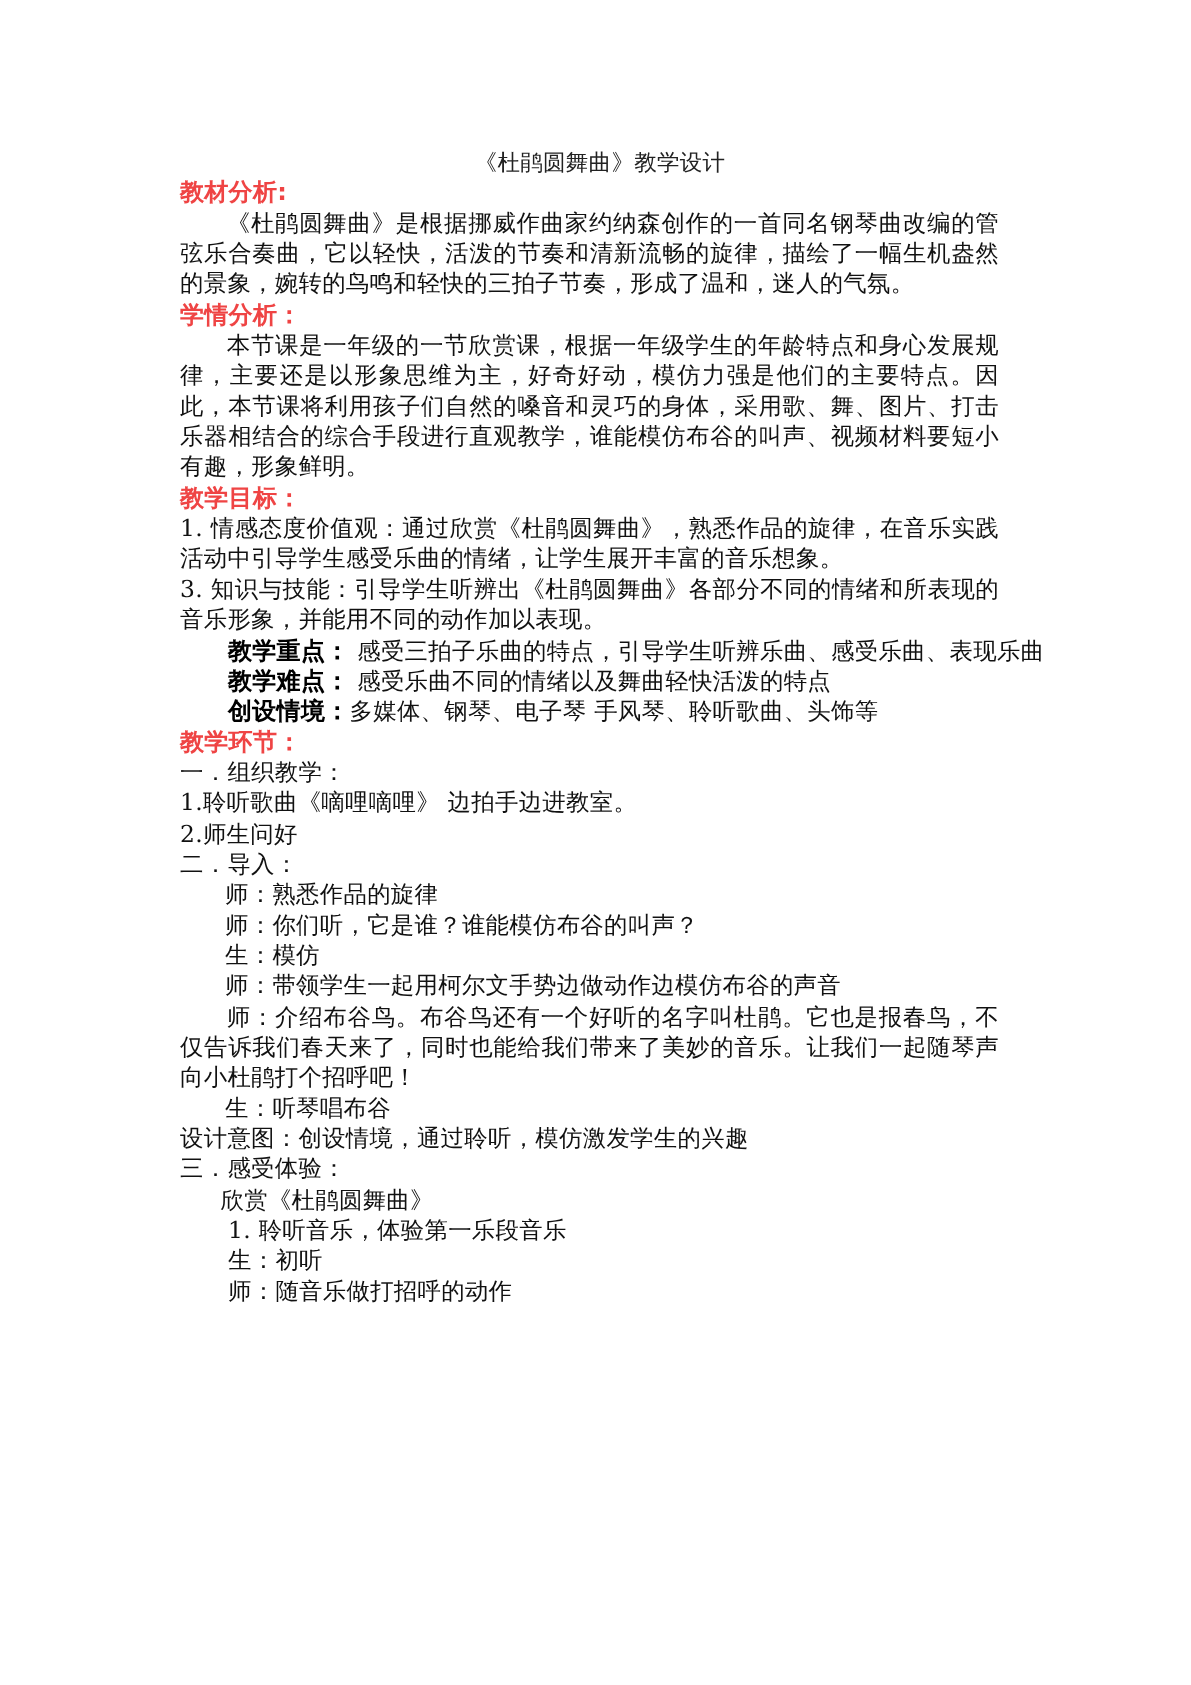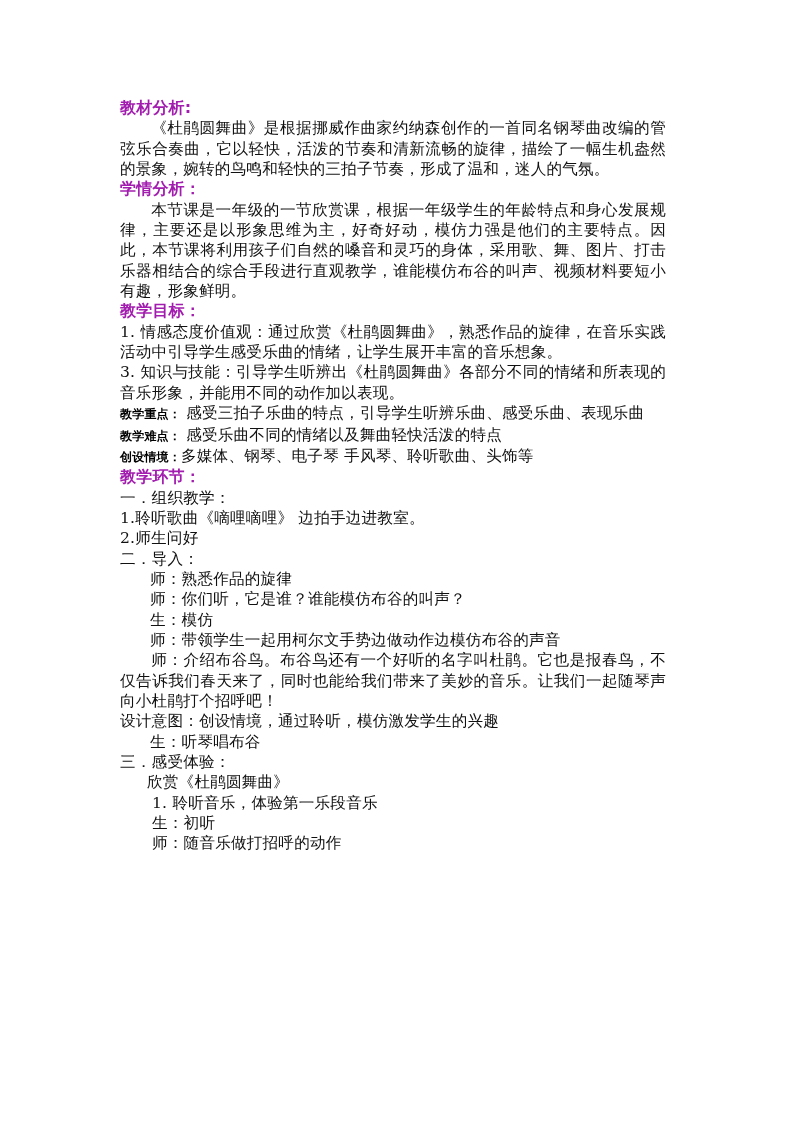--- a/index.html
+++ b/index.html
@@ -19,39 +19,41 @@
       text-align: center;
       font-size: 15px;
       color: #222;
       width: 560px;
       margin-left: 0;
     }
     .heading {
       font-family: "DejaVu Sans", "Liberation Sans", sans-serif;
       font-weight: bold;
       font-size: 16px;
-      color: #a21caf;
+      color: #ef4444;
     }
     .para { text-indent: 2em; text-align: justify; }
     .line { white-space: nowrap; }
     .indent { padding-left: 30px; }
     .indent2 { padding-left: 32px; }
     .inline-head {
       font-family: "DejaVu Sans", "Liberation Sans", sans-serif;
       font-weight: bold;
-      font-size: 12px;
+      font-size: 16px;
       color: #000;
+      margin-left: 32px;
     }
     .justify { text-align: justify; }
   </style>
 </head>
 <body>
 
 <div class="page">
 
+  <div class="title line">《杜鹃圆舞曲》教学设计</div>
 
   <div class="heading">教材分析:</div>
   <div class="para">《杜鹃圆舞曲》是根据挪威作曲家约纳森创作的一首同名钢琴曲改编的管弦乐合奏曲，它以轻快，活泼的节奏和清新流畅的旋律，描绘了一幅生机盎然的景象，婉转的鸟鸣和轻快的三拍子节奏，形成了温和，迷人的气氛。</div>
 
   <div class="heading">学情分析：</div>
   <div class="para">本节课是一年级的一节欣赏课，根据一年级学生的年龄特点和身心发展规律，主要还是以形象思维为主，好奇好动，模仿力强是他们的主要特点。因此，本节课将利用孩子们自然的嗓音和灵巧的身体，采用歌、舞、图片、打击乐器相结合的综合手段进行直观教学，谁能模仿布谷的叫声、视频材料要短小有趣，形象鲜明。</div>
 
   <div class="heading">教学目标：</div>
   <div class="justify">1. 情感态度价值观：通过欣赏《杜鹃圆舞曲》，熟悉作品的旋律，在音乐实践活动中引导学生感受乐曲的情绪，让学生展开丰富的音乐想象。</div>
   <div class="justify">3. 知识与技能：引导学生听辨出《杜鹃圆舞曲》各部分不同的情绪和所表现的音乐形象，并能用不同的动作加以表现。</div>
@@ -71,22 +73,22 @@
   <div class="line">一．组织教学：</div>
   <div class="line">1.聆听歌曲《嘀哩嘀哩》 边拍手边进教室。</div>
   <div class="line">2.师生问好</div>
 
   <div class="line">二．导入：</div>
   <div class="line indent">师：熟悉作品的旋律</div>
   <div class="line indent">师：你们听，它是谁？谁能模仿布谷的叫声？</div>
   <div class="line indent">生：模仿</div>
   <div class="line indent">师：带领学生一起用柯尔文手势边做动作边模仿布谷的声音</div>
   <div class="para">师：介绍布谷鸟。布谷鸟还有一个好听的名字叫杜鹃。它也是报春鸟，不仅告诉我们春天来了，同时也能给我们带来了美妙的音乐。让我们一起随琴声向小杜鹃打个招呼吧！</div>
+  <div class="line indent">生：听琴唱布谷</div>
   <div class="line">设计意图：创设情境，通过聆听，模仿激发学生的兴趣</div>
-  <div class="line indent">生：听琴唱布谷</div>
 
   <div class="line">三．感受体验：</div>
   <div class="line indent" style="padding-left:27px">欣赏《杜鹃圆舞曲》</div>
   <div class="line indent2">1.  聆听音乐，体验第一乐段音乐</div>
   <div class="line indent2">生：初听</div>
   <div class="line indent2">师：随音乐做打招呼的动作</div>
 
 </div>
 
 </body></html>

